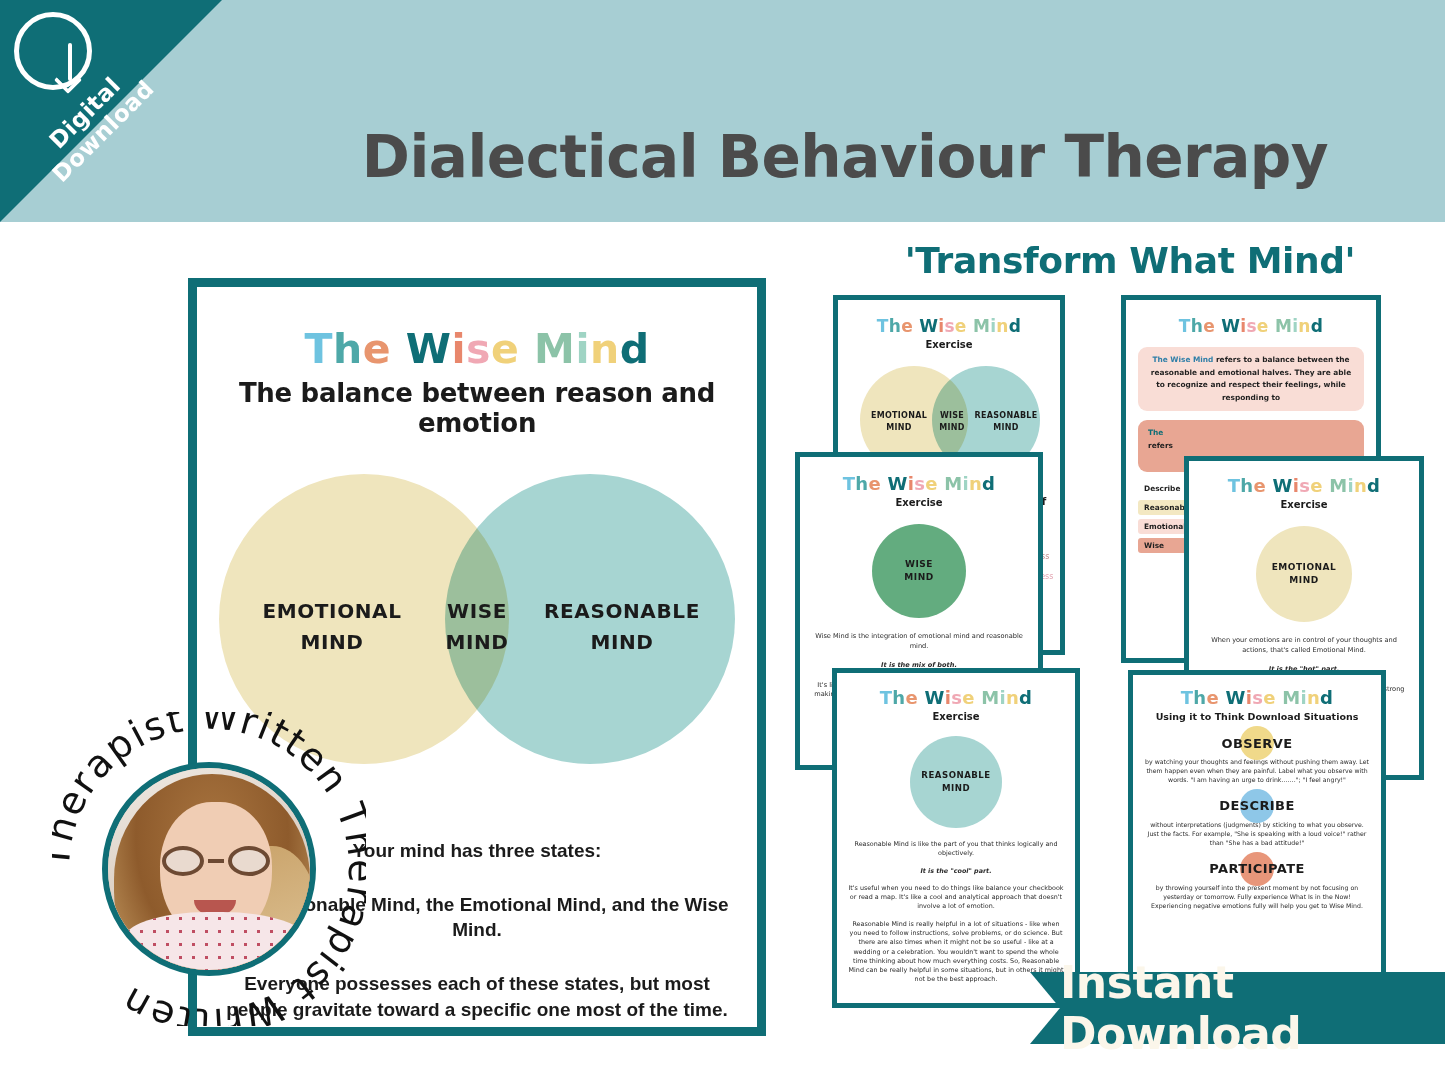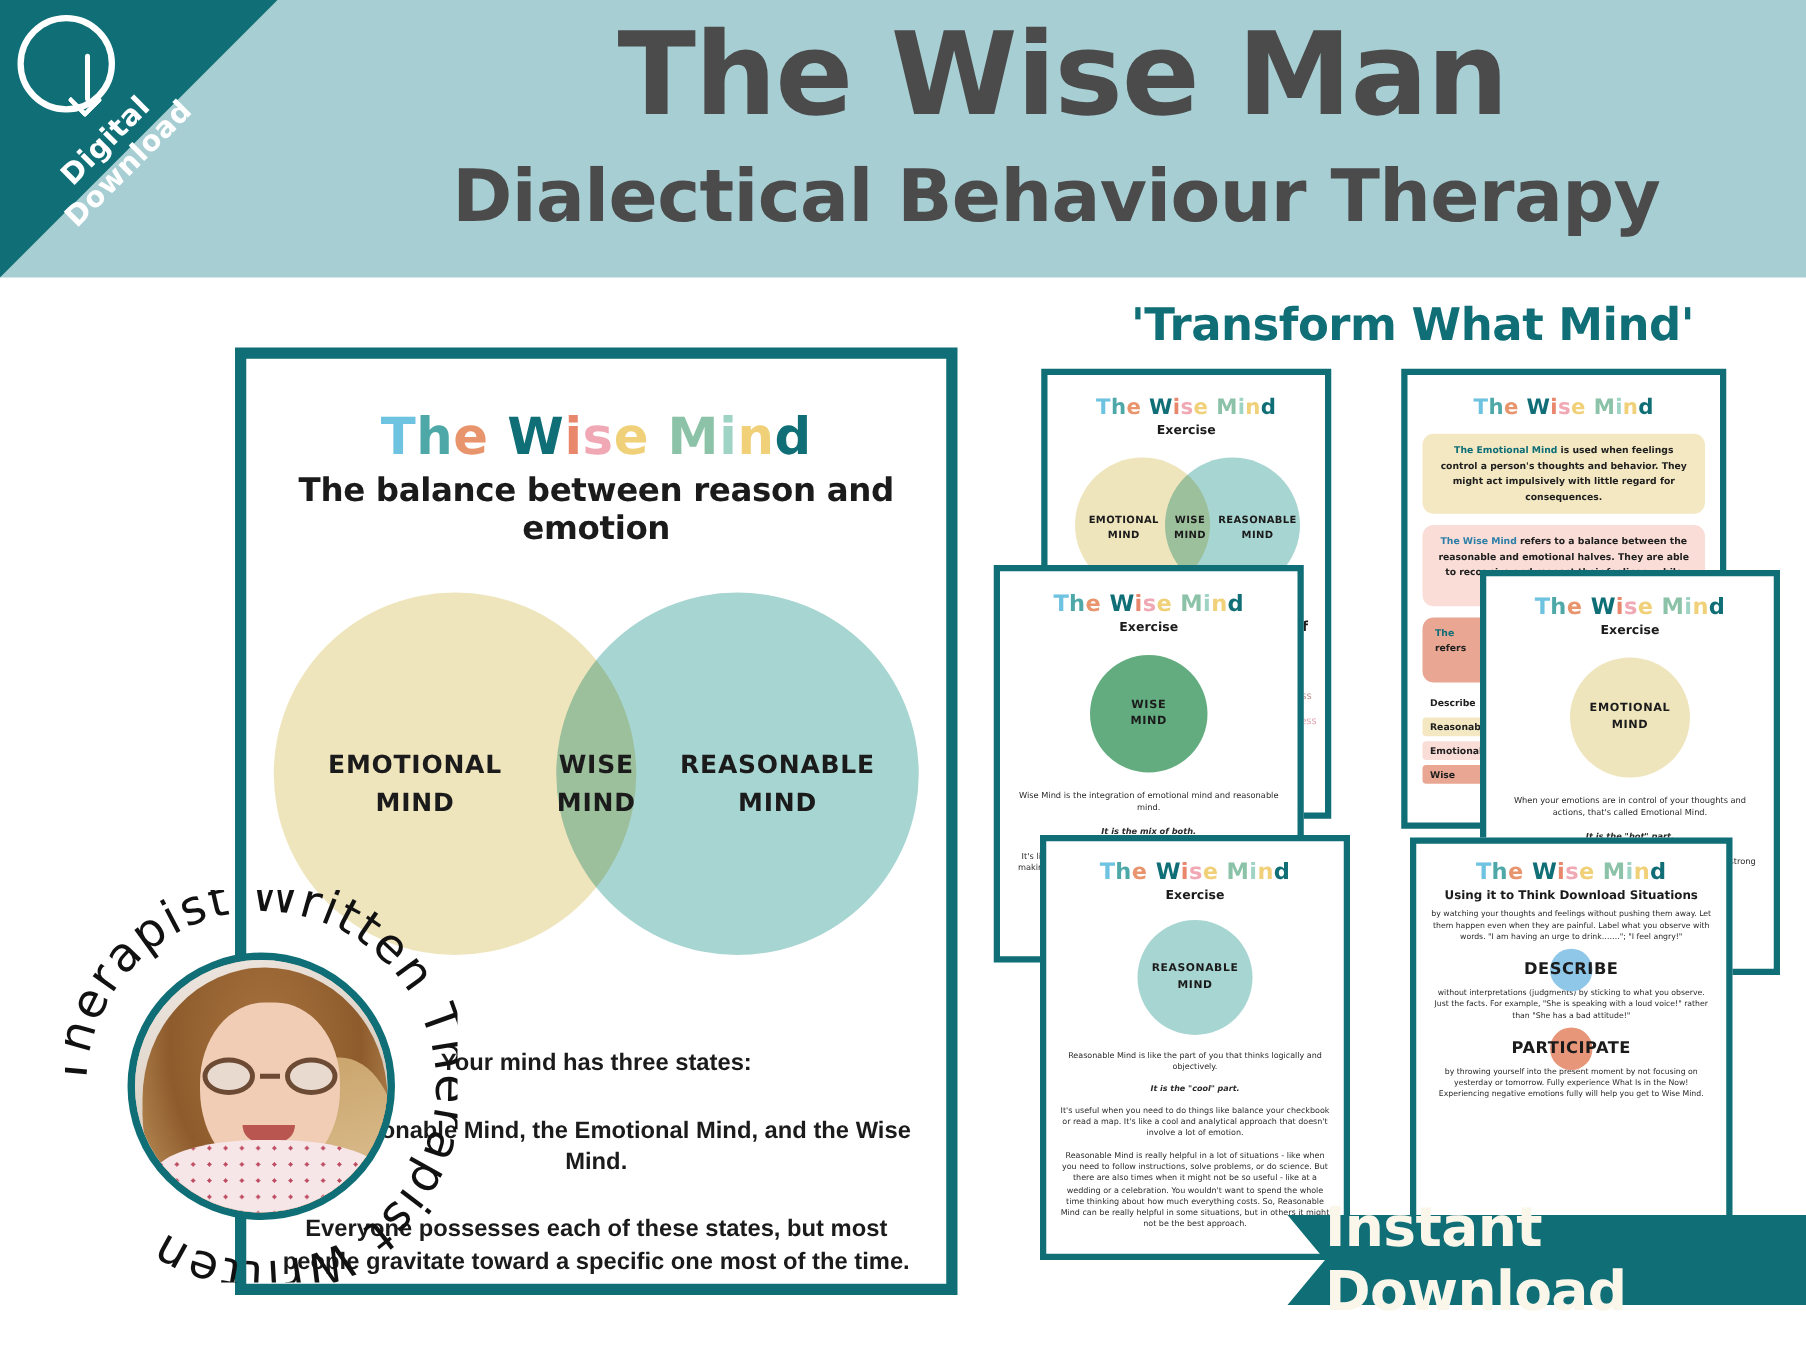--- a/index.html
+++ b/index.html
@@ -331,21 +331,20 @@
     font-weight: 700; font-size: 44px; color: #fbf6ea;
     letter-spacing: -0.5px;
   }
 </style>
 </head>
 <body>
 
 <div class="stage">
 
   <div class="header">
-    <div class="header-title">The Wise Man</div>
     <div class="header-sub">Dialectical Behaviour Therapy</div>
 
     <div class="corner-ribbon">
       <div class="tri"></div>
       <div class="dl-circle">
         <div class="dl-arrow"></div>
       </div>
       <div class="dl-text">Digital Download</div>
     </div>
   </div>
@@ -407,23 +406,20 @@
       <div class="ml r">REASONABLE<br>MIND</div>
     </div>
     <div style="position:absolute;left:196px;top:195px;font-family:'DejaVu Sans',sans-serif;font-weight:700;font-size:11px;color:#1b1b1b">of</div>
     <div style="position:absolute;left:203px;top:252px;font-family:'DejaVu Sans',sans-serif;font-size:8px;color:#c08d8d">ss</div>
     <div style="position:absolute;left:192px;top:272px;font-family:'DejaVu Sans',sans-serif;font-size:8px;color:#e2a3b0">dness</div>
   </div>
 
   <div class="thumb" id="thumb-boxes">
     <div class="t-title" style="font-size:17px;margin:18px 0 12px 0"><span style="color: rgb(110, 195, 224);">T</span><span style="color: rgb(78, 168, 168);">h</span><span style="color: rgb(232, 149, 110);">e</span><span style="color: rgb(0, 0, 0);">&nbsp;</span><span style="color: rgb(15, 110, 118);">W</span><span style="color: rgb(232, 135, 108);">i</span><span style="color: rgb(240, 168, 180);">s</span><span style="color: rgb(240, 209, 122);">e</span><span style="color: rgb(0, 0, 0);">&nbsp;</span><span style="color: rgb(140, 195, 168);">M</span><span style="color: rgb(159, 212, 196);">i</span><span style="color: rgb(240, 209, 122);">n</span><span style="color: rgb(15, 110, 118);">d</span></div>
 
-    <div class="box y">
-      <span class="hl-green">The Emotional Mind</span><span> is used when feelings control a person's thoughts and behavior. They might act impulsively with little regard for consequences.</span>
-    </div>
     <div class="box p">
       <span class="hl-blue">The Wise Mind</span><span> refers to a balance between the reasonable and emotional halves. They are able to recognize and respect their feelings, while responding to</span>
     </div>
     <div class="box s">
       <span class="hl-green">The</span><br><span>refers</span>
     </div>
 
     <div class="legend">
       <div class="row n">Describe</div>
       <div class="row a">Reasonable</div>
@@ -464,20 +460,24 @@
       <p style="margin-top:8px">It's useful when you need to do things like balance your checkbook or read a map. It's like a cool and analytical approach that doesn't involve a lot of emotion.</p>
       <p style="margin-top:8px">Reasonable Mind is really helpful in a lot of situations - like when you need to follow instructions, solve problems, or do science. But there are also times when it might not be so useful - like at a wedding or a celebration. You wouldn't want to spend the whole time thinking about how much everything costs. So, Reasonable Mind can be really helpful in some situations, but in others it might not be the best approach.</p>
     </div>
   </div>
 
   <div class="thumb" id="thumb-odp">
     <div class="t-title" style="font-size:18px;margin-top:14px"><span style="color: rgb(110, 195, 224);">T</span><span style="color: rgb(78, 168, 168);">h</span><span style="color: rgb(232, 149, 110);">e</span><span style="color: rgb(0, 0, 0);">&nbsp;</span><span style="color: rgb(15, 110, 118);">W</span><span style="color: rgb(232, 135, 108);">i</span><span style="color: rgb(240, 168, 180);">s</span><span style="color: rgb(240, 209, 122);">e</span><span style="color: rgb(0, 0, 0);">&nbsp;</span><span style="color: rgb(140, 195, 168);">M</span><span style="color: rgb(159, 212, 196);">i</span><span style="color: rgb(240, 209, 122);">n</span><span style="color: rgb(15, 110, 118);">d</span></div>
     <div class="t-sub" style="font-size:9.5px;margin-top:4px">Using it to Think Download Situations</div>
 
     <div class="odp-item">
+      <div class="odp-pill">
+        <div class="dot" style="background:#f0d98a"></div>
+        <span>OBSERVE</span>
+      </div>
       <div class="t-body" style="font-size:6.2px;padding:0 12px">by watching your thoughts and feelings without pushing them away. Let them happen even when they are painful. Label what you observe with words. "I am having an urge to drink……."; "I feel angry!"</div>
     </div>
 
     <div class="odp-item">
       <div class="odp-pill">
         <div class="dot" style="background:#8ec7e8"></div>
         <span>DESCRIBE</span>
       </div>
       <div class="t-body" style="font-size:6.2px;padding:0 12px">without interpretations (judgments) by sticking to what you observe. Just the facts. For example, "She is speaking with a loud voice!" rather than "She has a bad attitude!"</div>
     </div>

